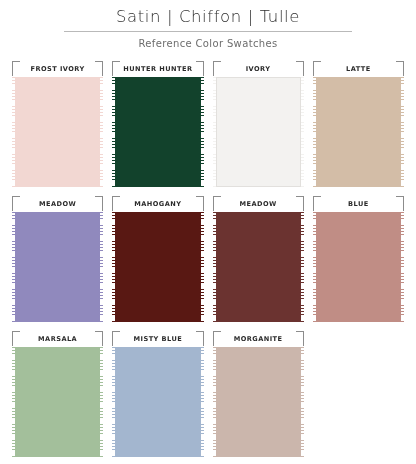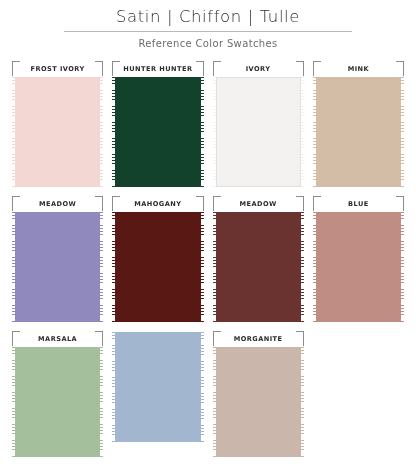--- a/index.html
+++ b/index.html
@@ -182,21 +182,21 @@
           <span class="swatch-label">IVORY</span>
         </div>
         <div class="swatch-chip" style="--c: #f3f2f0; --bd: 1px solid #e2e0dd;">
           <div class="pink-edge left"></div>
           <div class="pink-edge right"></div>
           <div class="swatch-chip-body"></div>
         </div>
       </div>
       <div class="swatch-cell">
         <div class="swatch-label-box">
-          <span class="swatch-label">MINK</span>
+          <span class="swatch-label">LATTE</span>
         </div>
         <div class="swatch-chip" style="--c: #d3bda7; --bd: none;">
           <div class="pink-edge left"></div>
           <div class="pink-edge right"></div>
           <div class="swatch-chip-body"></div>
         </div>
       </div>
       <div class="swatch-cell">
         <div class="swatch-label-box">
           <span class="swatch-label">MEADOW</span>
@@ -241,20 +241,23 @@
         <div class="swatch-label-box">
           <span class="swatch-label">MARSALA</span>
         </div>
         <div class="swatch-chip" style="--c: #a3bf9b; --bd: none;">
           <div class="pink-edge left"></div>
           <div class="pink-edge right"></div>
           <div class="swatch-chip-body"></div>
         </div>
       </div>
       <div class="swatch-cell">
+        <div class="swatch-label-box">
+          <span class="swatch-label">MISTY BLUE</span>
+        </div>
         <div class="swatch-chip" style="--c: #a3b6cf; --bd: none;">
           <div class="pink-edge left"></div>
           <div class="pink-edge right"></div>
           <div class="swatch-chip-body"></div>
         </div>
       </div>
       <div class="swatch-cell">
         <div class="swatch-label-box">
           <span class="swatch-label">MORGANITE</span>
         </div>

